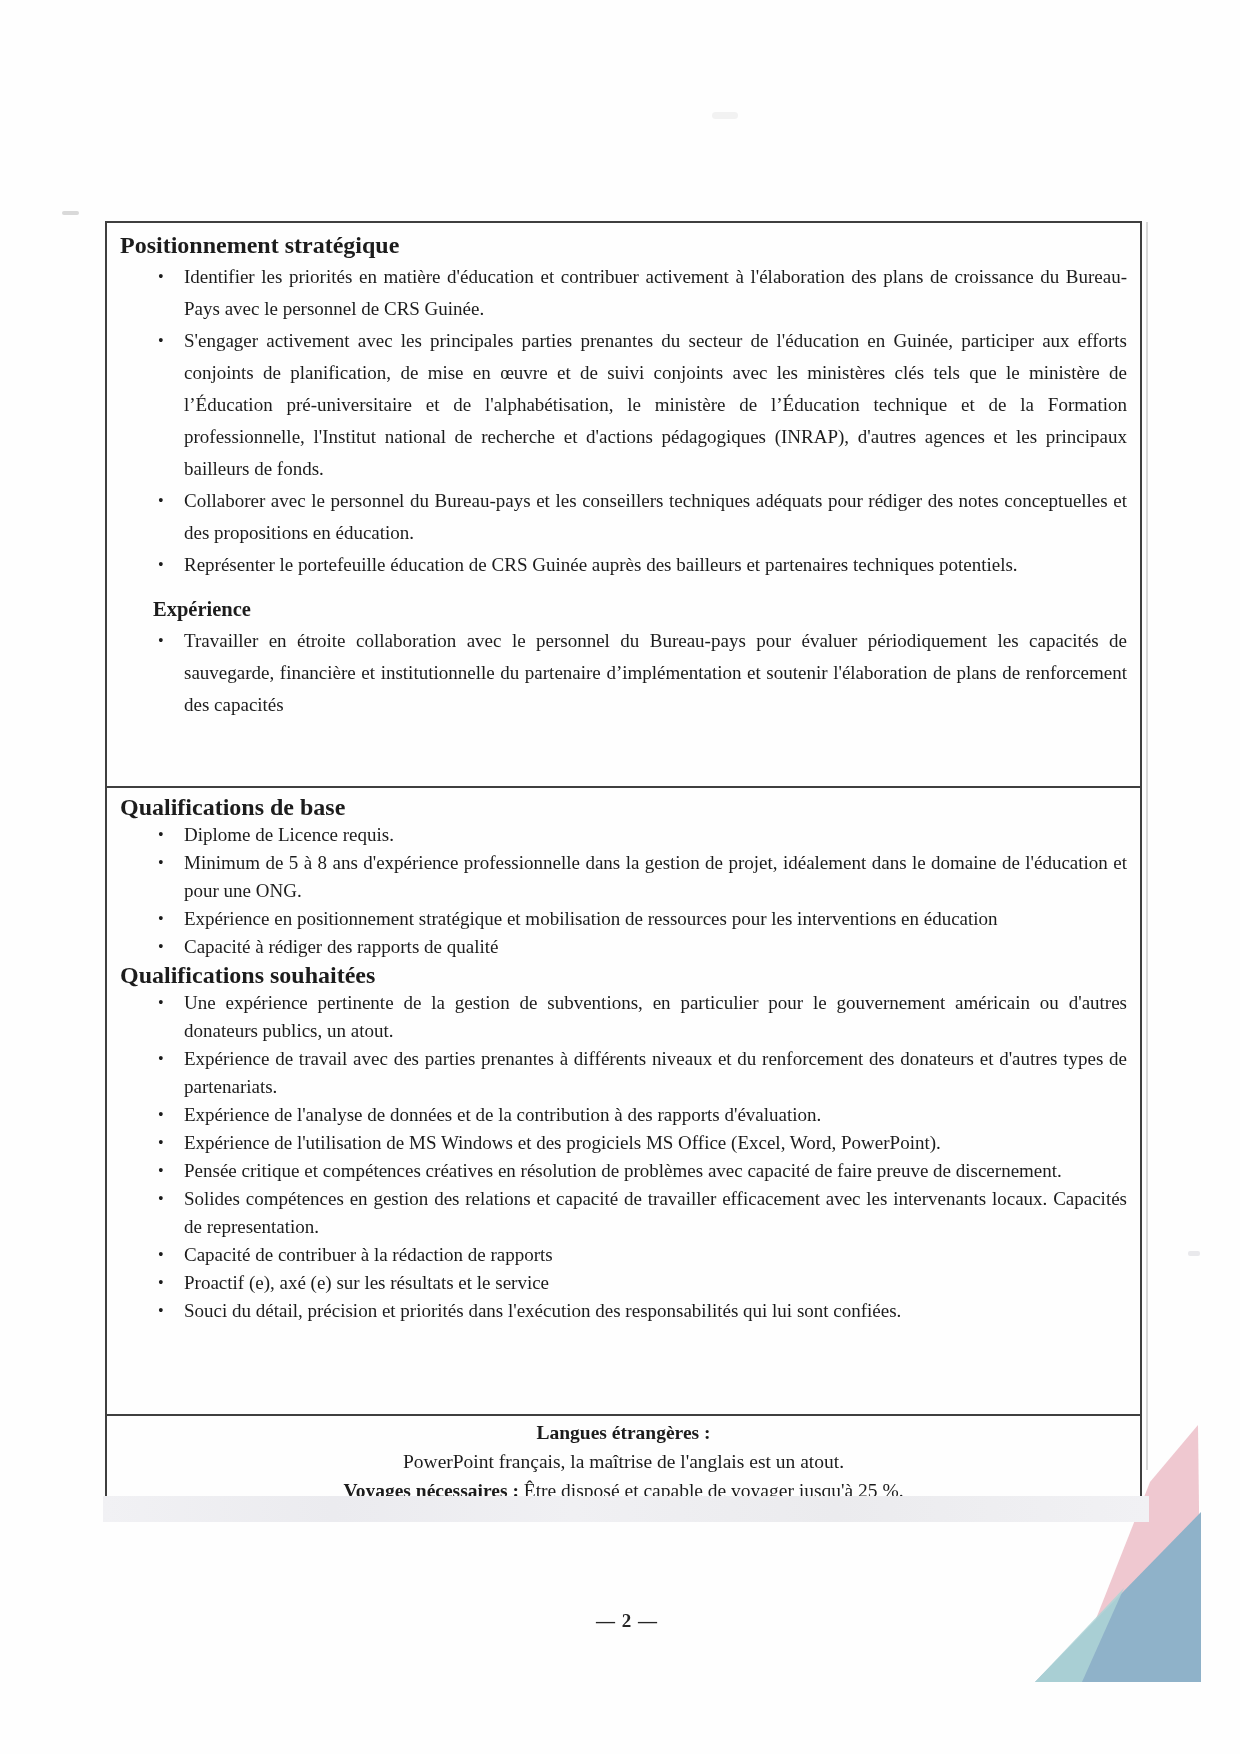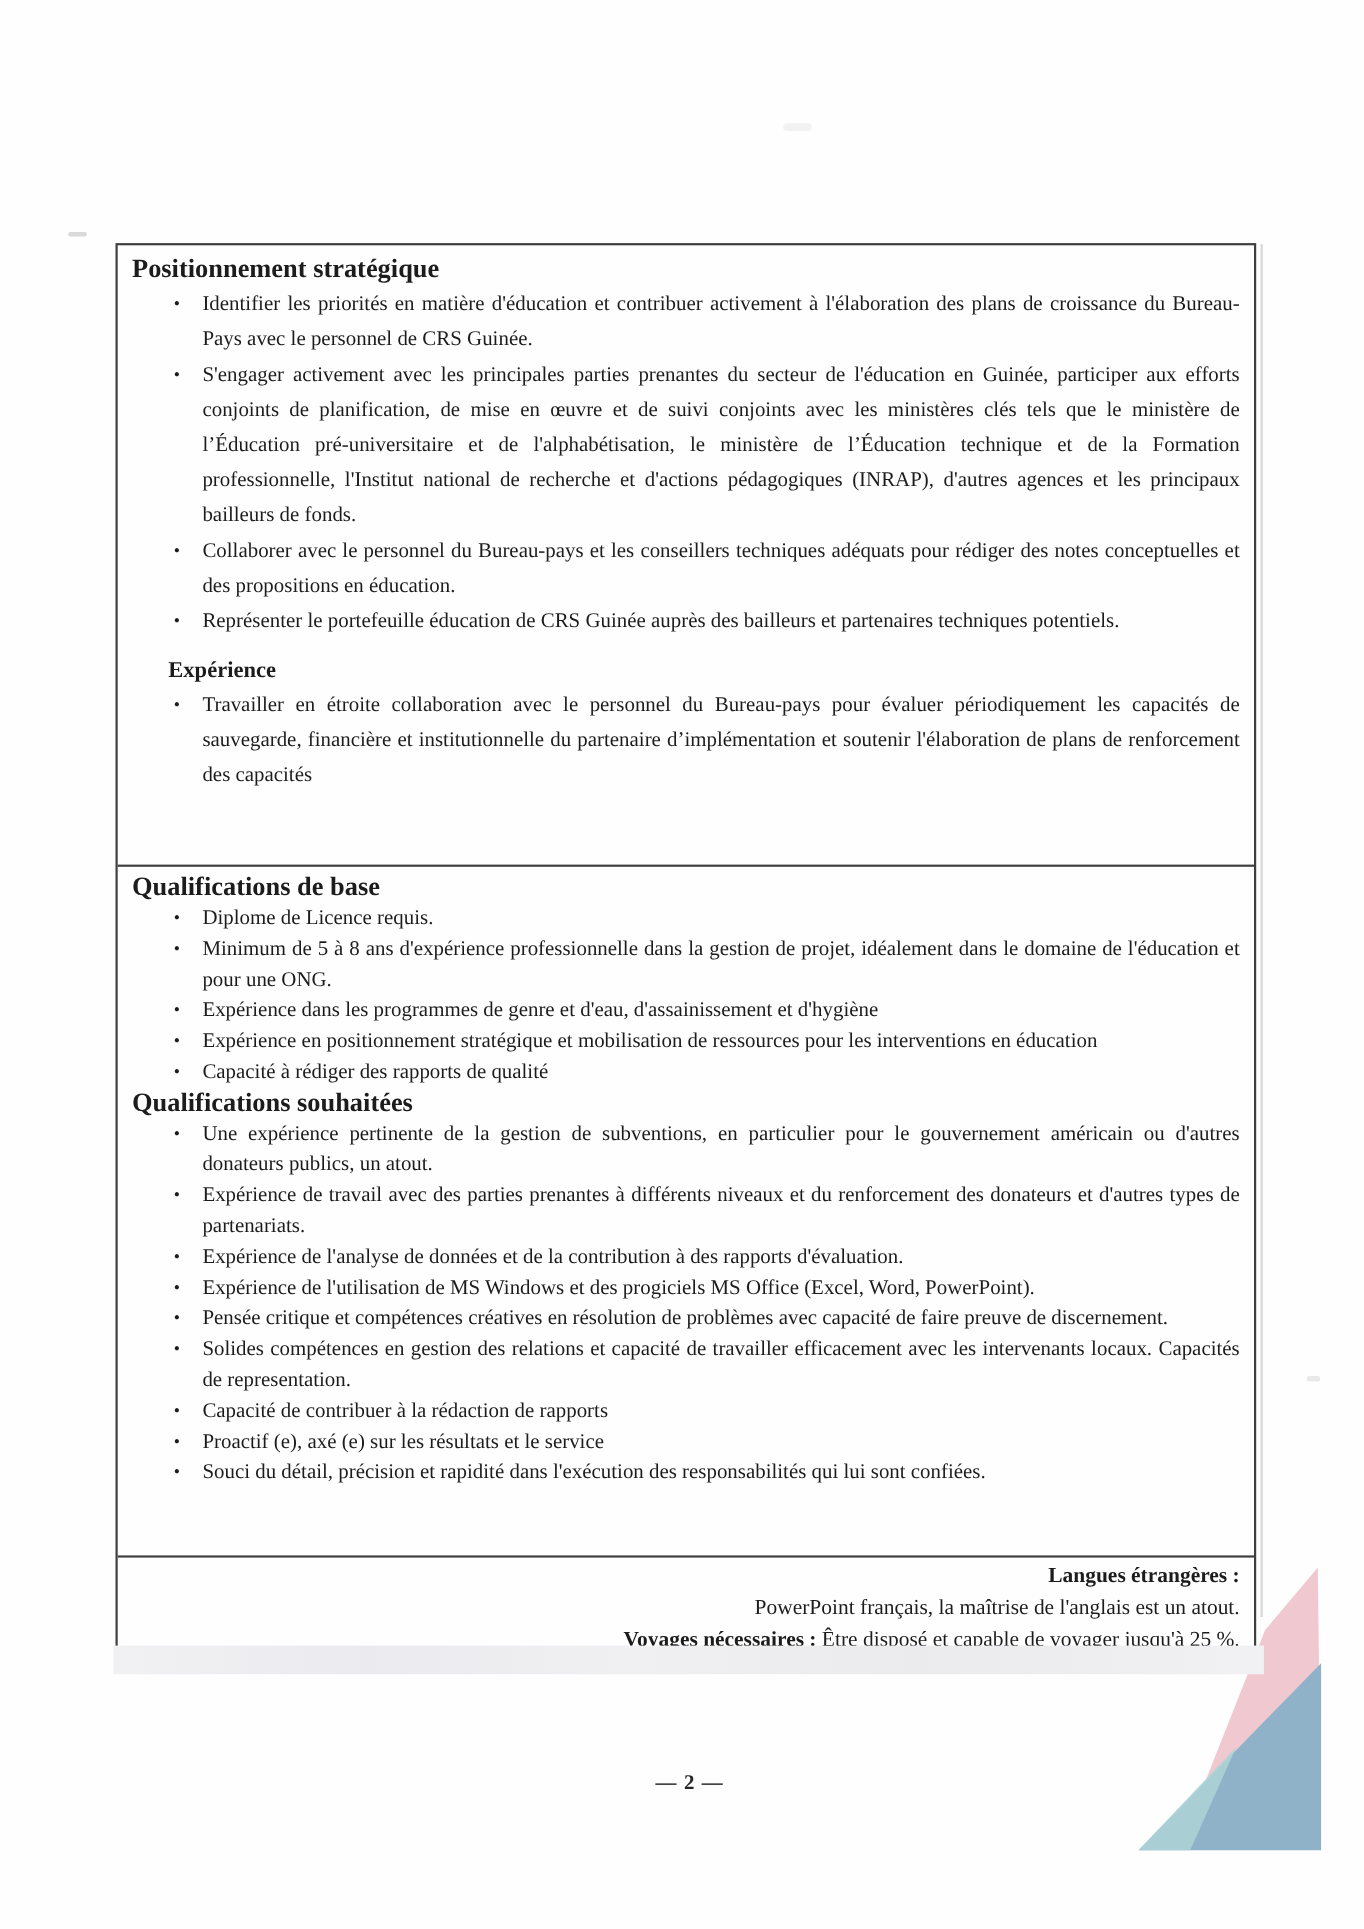--- a/index.html
+++ b/index.html
@@ -30,21 +30,21 @@
   .row { box-sizing:border-box; overflow:hidden; padding:6px 13px 0 13px; }
   .row1 { height:527px; font-size:19px; line-height:32px; }
   .row2 { height:628px; font-size:19px; line-height:28px; border-top:2px solid #3f3f3f; padding-top:5px;margin-top:36px; }
   .row3 { height:89px;  font-size:19.5px; line-height:29px; border-top:2px solid #3f3f3f; padding-top:2px; }
 
   h2 { margin:0; font-size:24px; font-weight:bold; line-height:inherit; }
   h3 { margin:12px 0 0 33px; font-size:20.5px; font-weight:bold; line-height:inherit; }
   ul { margin:0; padding:0 0 0 36px; list-style:none; text-align:justify; }
   li { position:relative; padding-left:28px; }
   li::before { content:"\2022"; position:absolute; left:2px; top:0; font-size:0.85em; }
-  .row3 p { margin:0; text-align:right; }
+  .row3 p { margin:0; text-align:center; }
   .b { font-weight:bold; }
 
   .footer {
     position:absolute; left:0; top:1610px; width:1240px;
     text-align:center; padding-left:14px; box-sizing:border-box;
     font-weight:bold; font-size:19px; letter-spacing:1px; color:#262626;
   }
 
   .corner-art { position:absolute; left:1020px; top:1340px; width:190px; height:350px; }
 </style>
@@ -72,37 +72,36 @@
       <ul>
         <li>Travailler en étroite collaboration avec le personnel du Bureau-pays pour évaluer périodiquement les capacités de sauvegarde, financière et institutionnelle du partenaire d’implémentation et soutenir l'élaboration de plans de renforcement des capacités</li>
       </ul>
     </section>
 
     <section class="row row2">
       <h2>Qualifications de base</h2>
       <ul>
         <li>Diplome de Licence requis.</li>
         <li>Minimum de 5 à 8 ans d'expérience professionnelle dans la gestion de projet, idéalement dans le domaine de l'éducation et pour une ONG.</li>
-        <li>Expérience dans les programmes de genre et d'eau, d'assainissement et d'hygiène</li>
         <li>Expérience en positionnement stratégique et mobilisation de ressources pour les interventions en éducation</li>
         <li>Capacité à rédiger des rapports de qualité</li>
       </ul>
       <h2>Qualifications souhaitées</h2>
       <ul>
         <li>Une expérience pertinente de la gestion de subventions, en particulier pour le gouvernement américain ou d'autres donateurs publics, un atout.</li>
       </ul>
       <ul>
         <li>Expérience de travail avec des parties prenantes à différents niveaux et du renforcement des donateurs et d'autres types de partenariats.</li>
         <li>Expérience de l'analyse de données et de la contribution à des rapports d'évaluation.</li>
         <li>Expérience de l'utilisation de MS Windows et des progiciels MS Office (Excel, Word, PowerPoint).</li>
         <li>Pensée critique et compétences créatives en résolution de problèmes avec capacité de faire preuve de discernement.</li>
         <li>Solides compétences en gestion des relations et capacité de travailler efficacement avec les intervenants locaux. Capacités de representation.</li>
         <li>Capacité de contribuer à la rédaction de rapports</li>
         <li>Proactif (e), axé (e) sur les résultats et le service</li>
-        <li>Souci du détail, précision et rapidité dans l'exécution des responsabilités qui lui sont confiées.</li>
+        <li>Souci du détail, précision et priorités dans l'exécution des responsabilités qui lui sont confiées.</li>
       </ul>
     </section>
 
     <section class="row row3">
       <p><span class="b">Langues étrangères :</span></p>
       <p>PowerPoint français, la maîtrise de l'anglais est un atout.</p>
       <p><span class="b">Voyages nécessaires :</span> <span>Être disposé et capable de voyager jusqu'à 25 %.</span></p>
     </section>
 
   </div>

